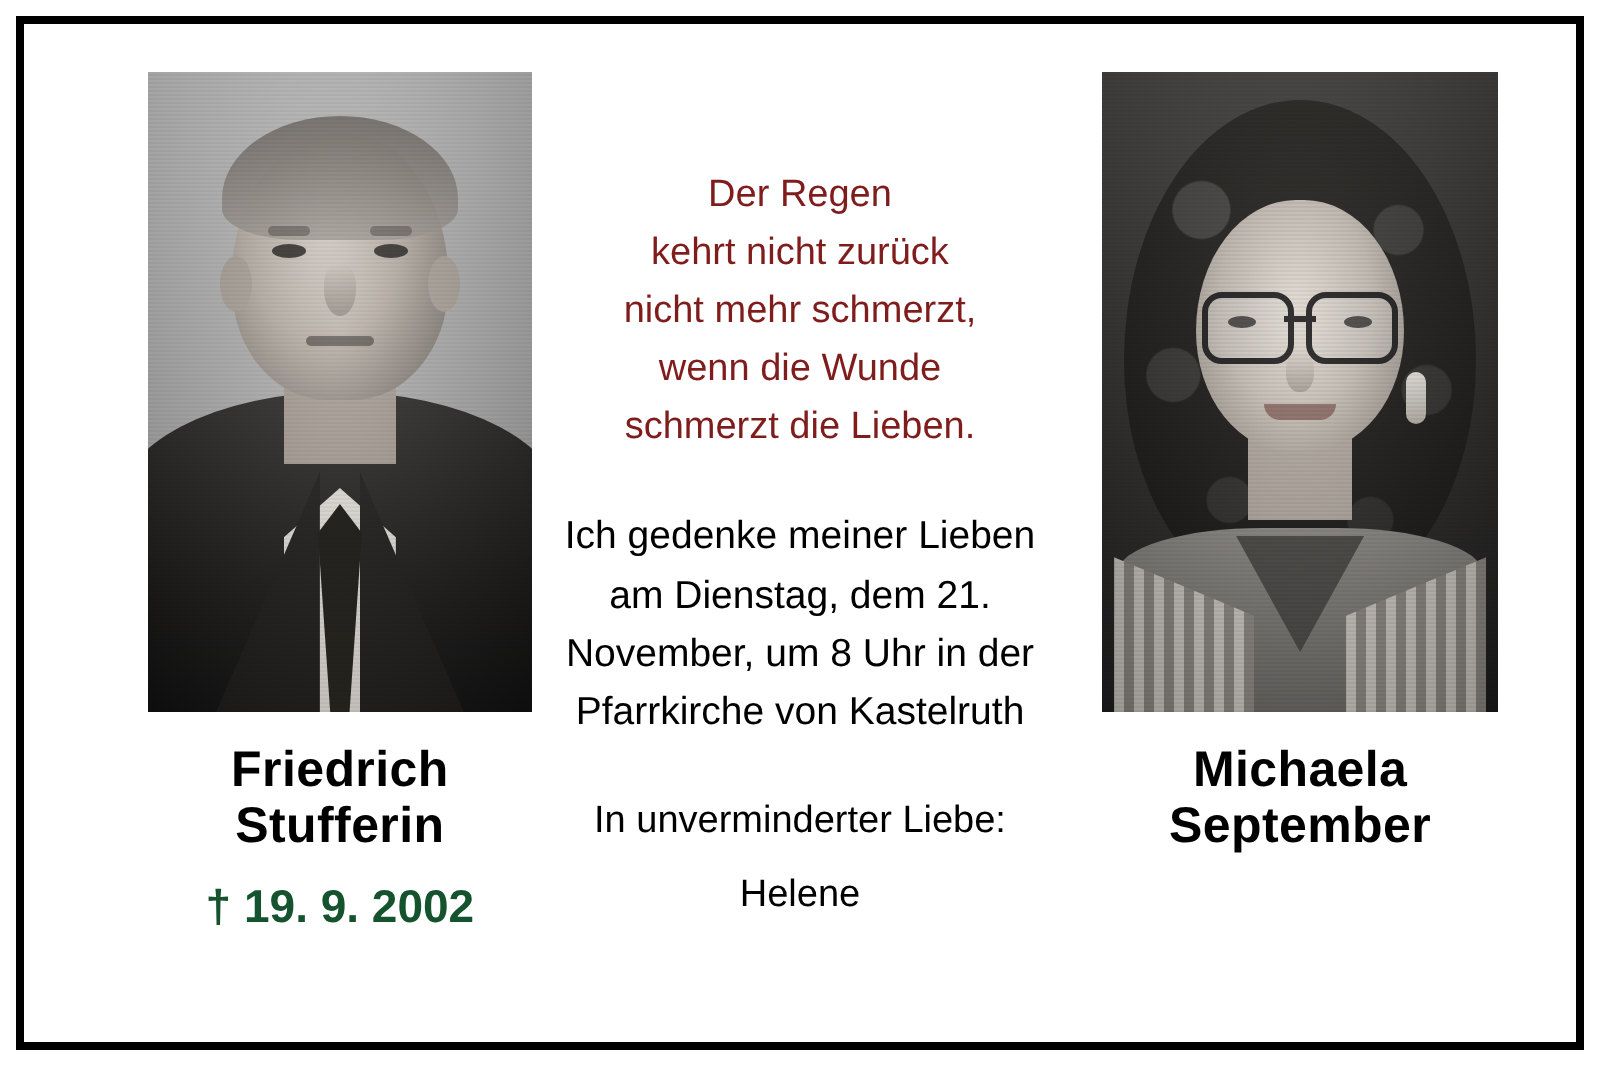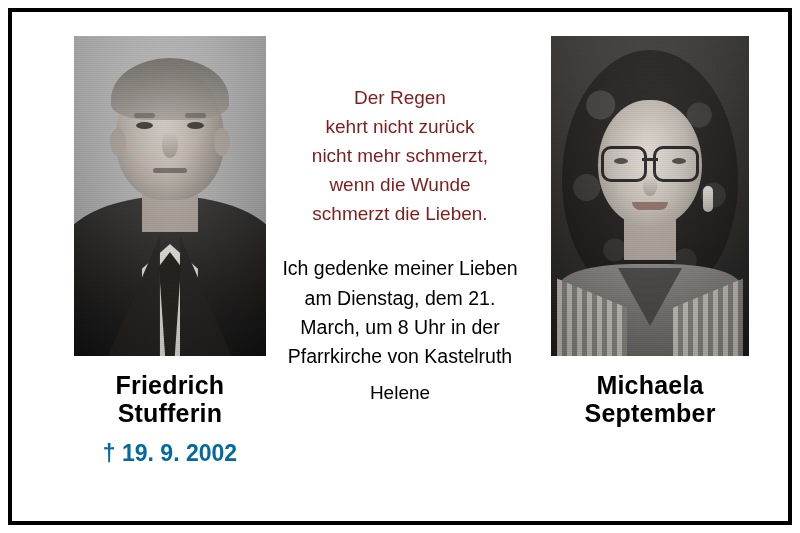--- a/index.html
+++ b/index.html
@@ -81,21 +81,21 @@
     font-weight: bold;
     color: #000;
     letter-spacing: 0.2px;
     text-align: center;
     line-height: 1.1;
   }
   .person-date {
     margin-top: 14px;
     font-size: 23px;
     font-weight: bold;
-    color: #0369a1;
+    color: #14532d;
     text-align: center;
     line-height: 1.1;
   }
   .cross {
     font-weight: bold;
   }
 
   
   .center {
     width: 260px;
@@ -342,21 +342,22 @@
       </div>
 
       <div class="center">
         <div class="verse">
           <div>Der Regen</div>
           <div>kehrt nicht zurück</div>
           <div>nicht mehr schmerzt,</div>
           <div>wenn die Wunde</div>
           <div>schmerzt die Lieben.</div>
         </div>
-        <div class="memorial">Ich gedenke meiner Lieben am Dienstag, dem 21. March, um 8 Uhr in der Pfarrkirche von Kastelruth</div>
+        <div class="memorial">Ich gedenke meiner Lieben am Dienstag, dem 21. November, um 8 Uhr in der Pfarrkirche von Kastelruth</div>
+        <div class="closing">In unverminderter Liebe:</div>
         <div class="signature">Helene</div>
       </div>
 
       <div class="person right">
         <div class="portrait-wrap">
           <div class="portrait">
             <div class="ph-bg w-bg"></div>
             <div class="w-hair"></div>
             <div class="w-collar"></div>
             <div class="w-shirt-l"></div>

